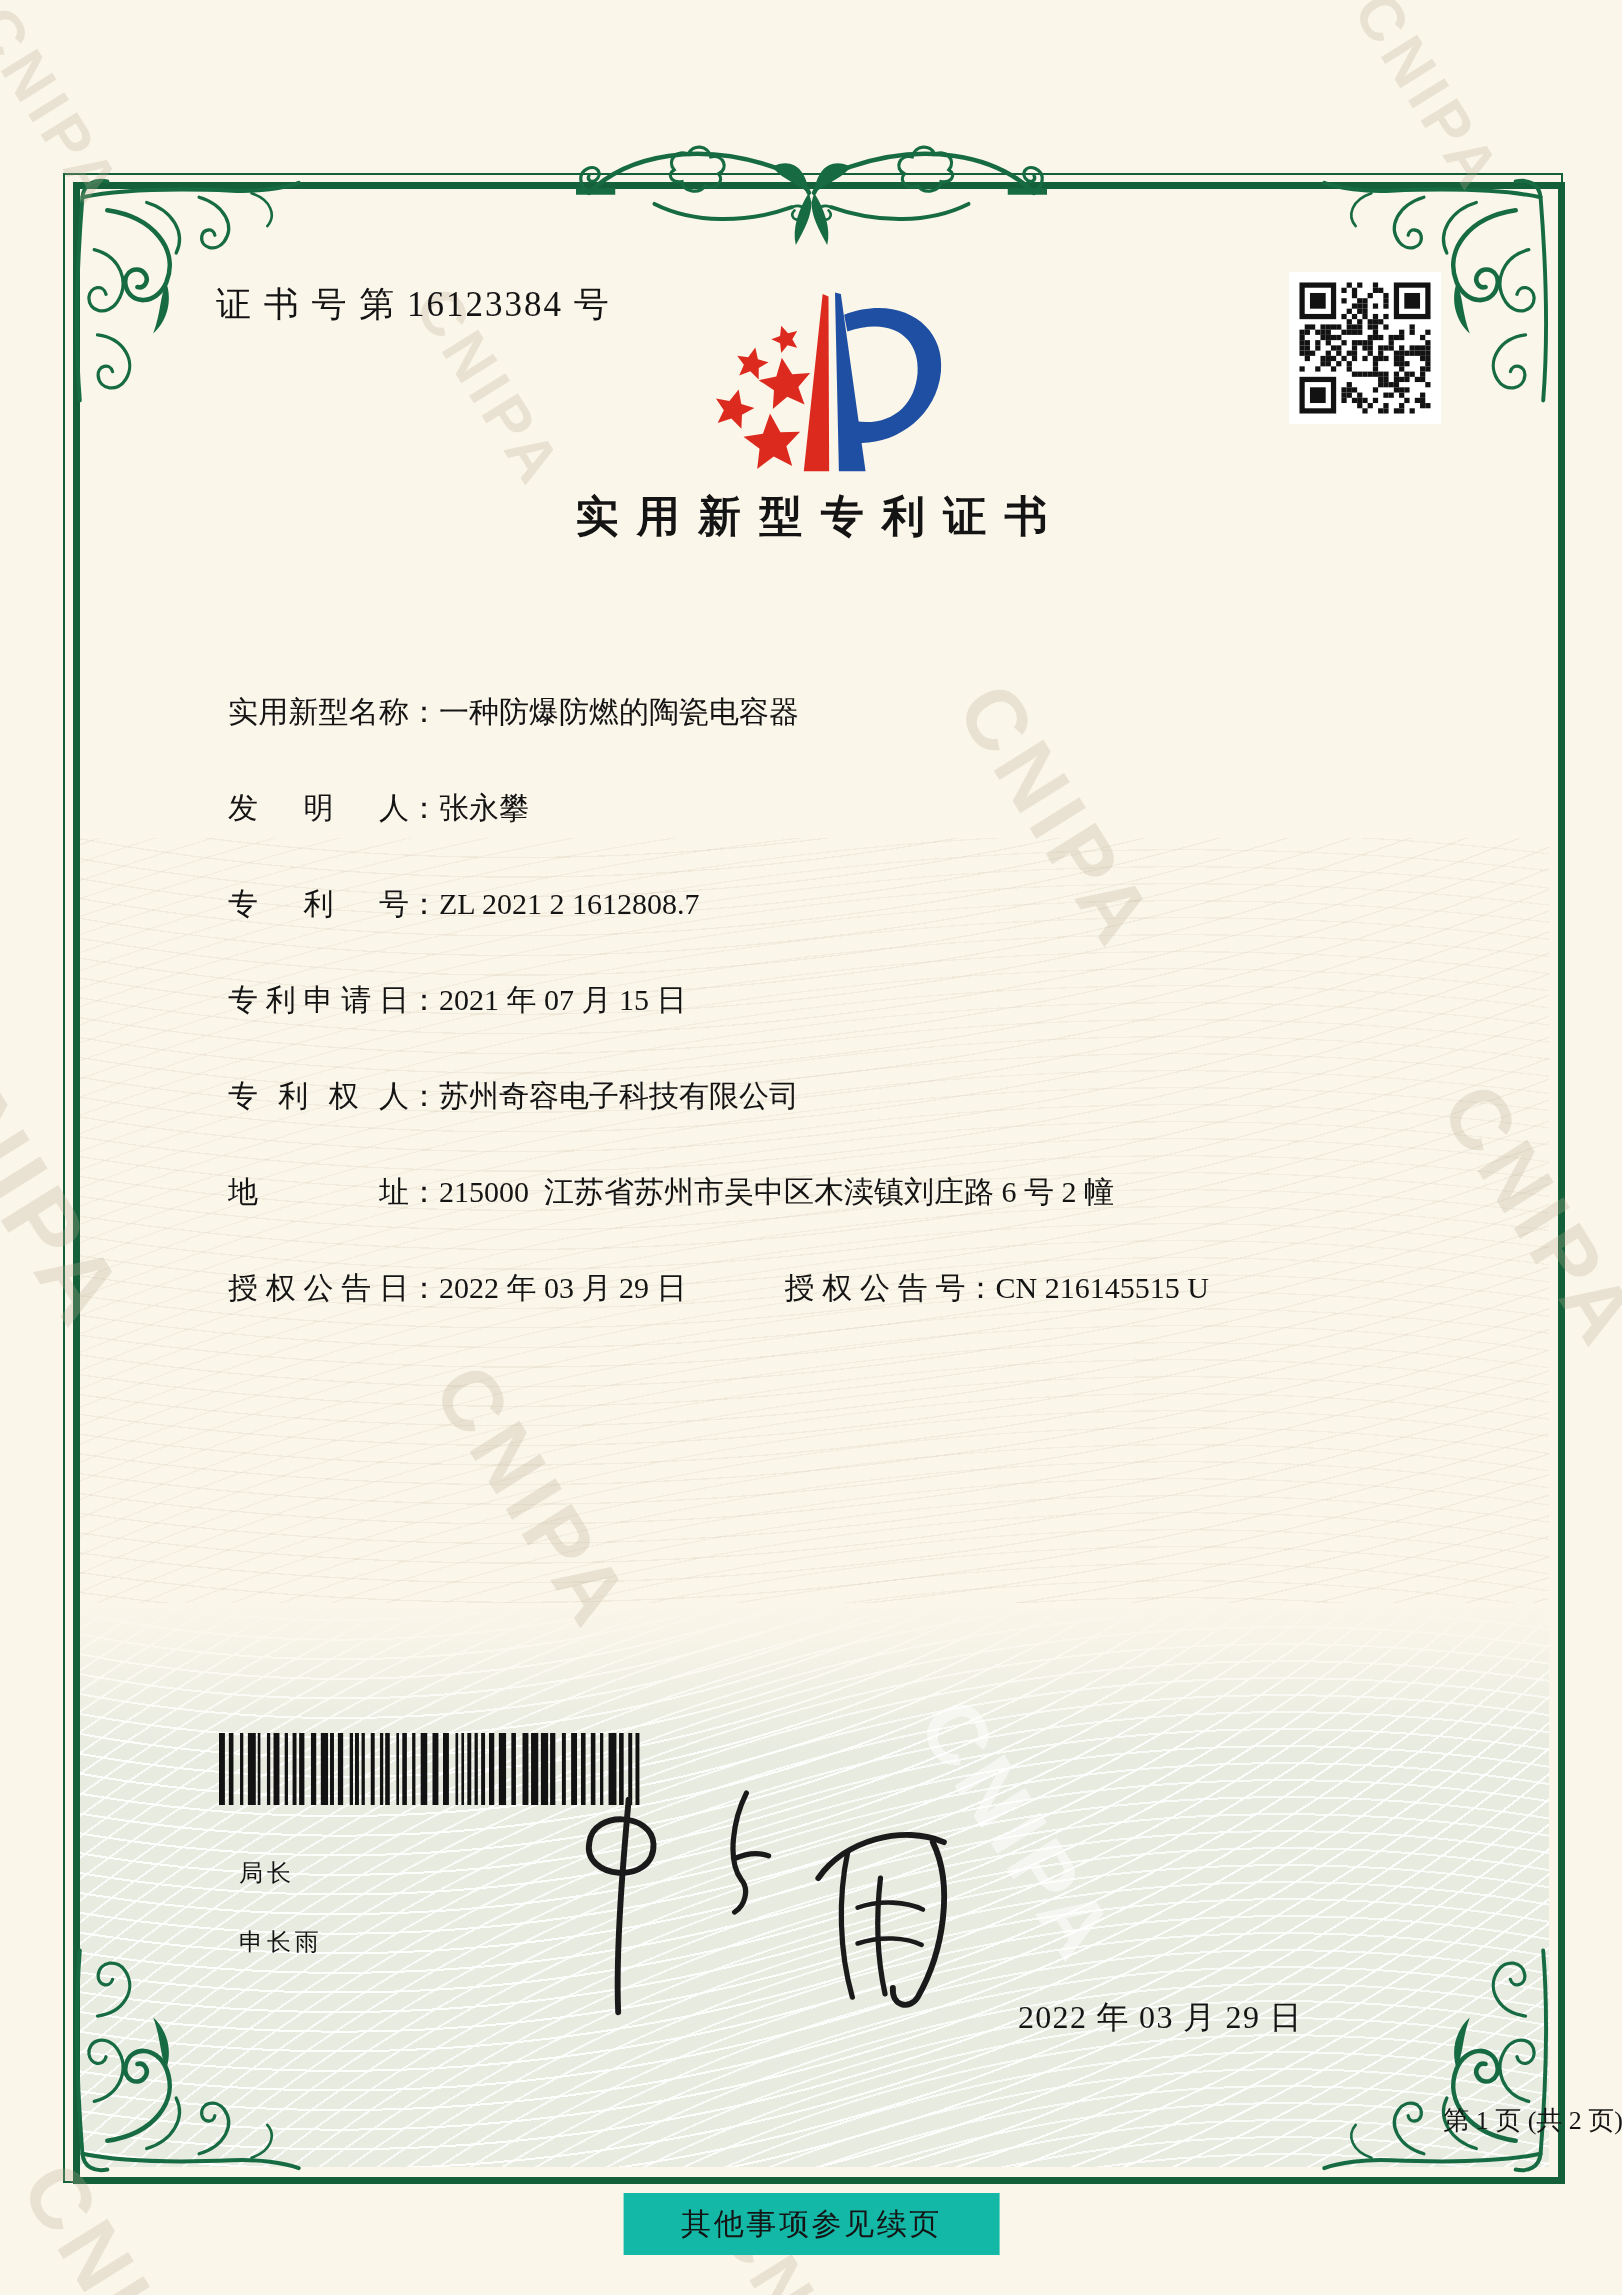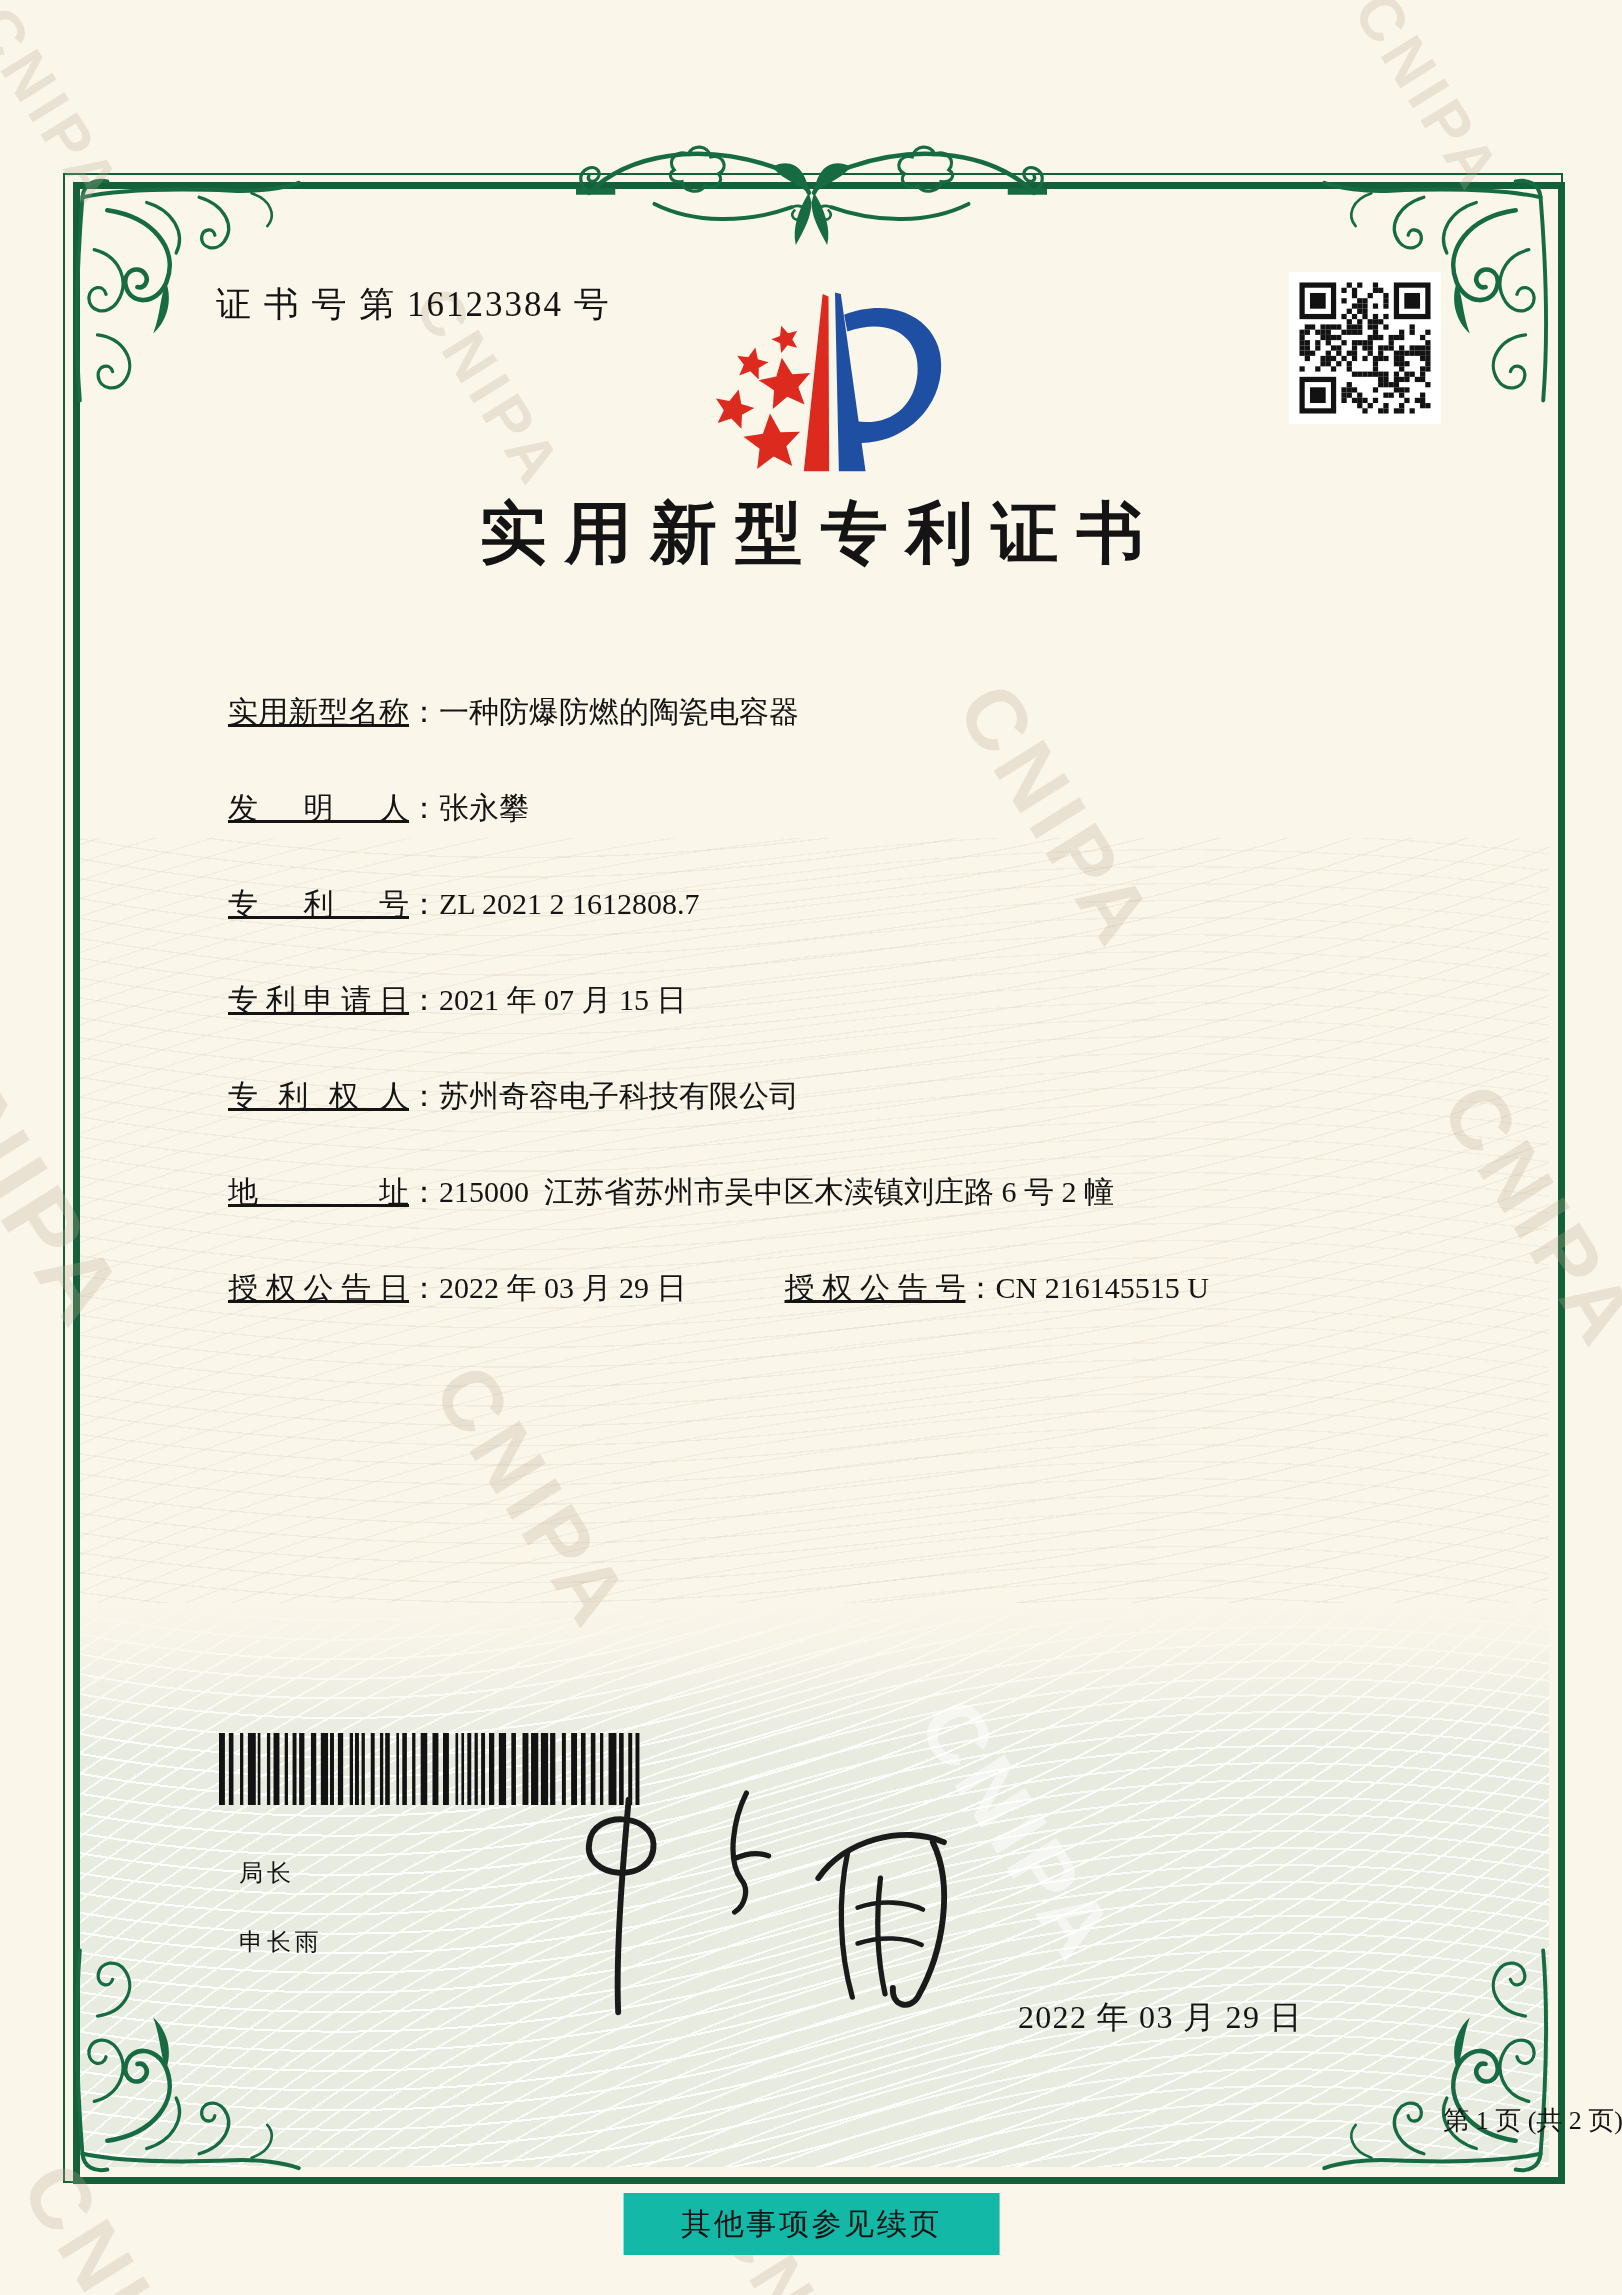--- a/index.html
+++ b/index.html
@@ -33,26 +33,26 @@
   .top-ornament{position:absolute;left:576px;top:128px;width:471px;height:123px;}
 
   
   .wm{position:absolute;font-family:"Liberation Sans","DejaVu Sans",sans-serif;font-weight:bold;
       color:rgba(186,172,148,.28);letter-spacing:6.5px;transform:rotate(58deg);
       transform-origin:left top;white-space:nowrap;pointer-events:none;}
   .wm.light{color:rgba(255,255,255,.55);}
 
   
   .cert-no{position:absolute;left:216px;top:281px;font-size:35px;letter-spacing:2px;}
-  .title{position:absolute;left:0;right:0;top:488px;text-align:center;font-size:67px;
+  .title{position:absolute;left:0;right:0;top:488px;text-align:center;font-size:43px;
          font-weight:bold;letter-spacing:18.3px;text-indent:18.3px;}
 
   .fields{position:absolute;left:228px;top:692px;width:1197px;font-size:30px;}
   .frow{height:37px;margin-bottom:59px;white-space:nowrap;}
-  .flabel{display:inline-block;width:181px;text-align:justify;text-align-last:justify;vertical-align:top;text-decoration:underline;}
+  .flabel{display:inline-block;width:181px;text-align:justify;text-align-last:justify;vertical-align:top;}
   .fvalue{white-space:pre-wrap;margin-top:13px;}
   .pair2{display:inline-block;margin-left:98px;}
 
   .paras{position:absolute;left:228px;top:1339px;width:1169px;font-size:29.4px;line-height:48px;
          text-align:justify;}
   .paras p{margin:0;text-indent:2em;}
 
   .barcode{position:absolute;left:219px;top:1733px;width:427px;height:72px;}
   .barcode svg{width:100%;height:100%;display:block;}
 

